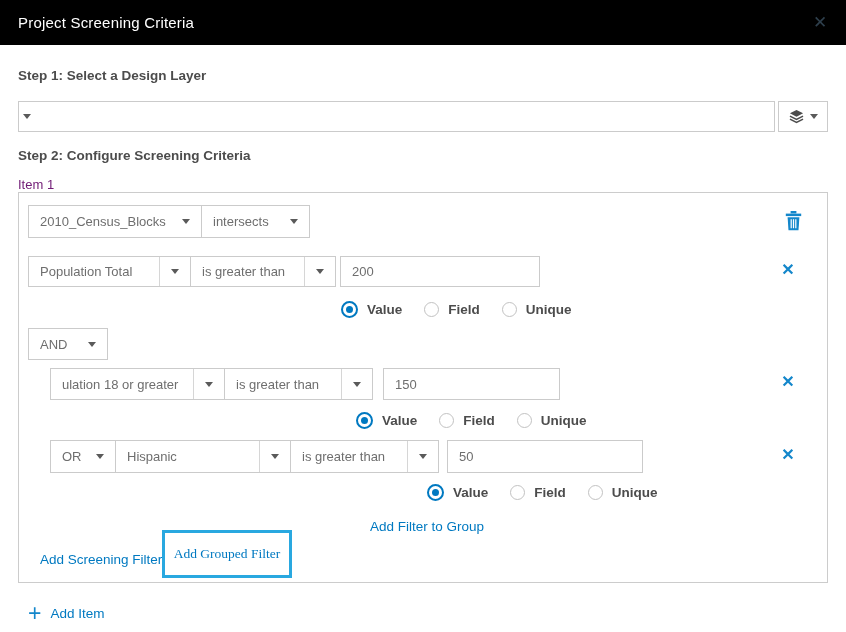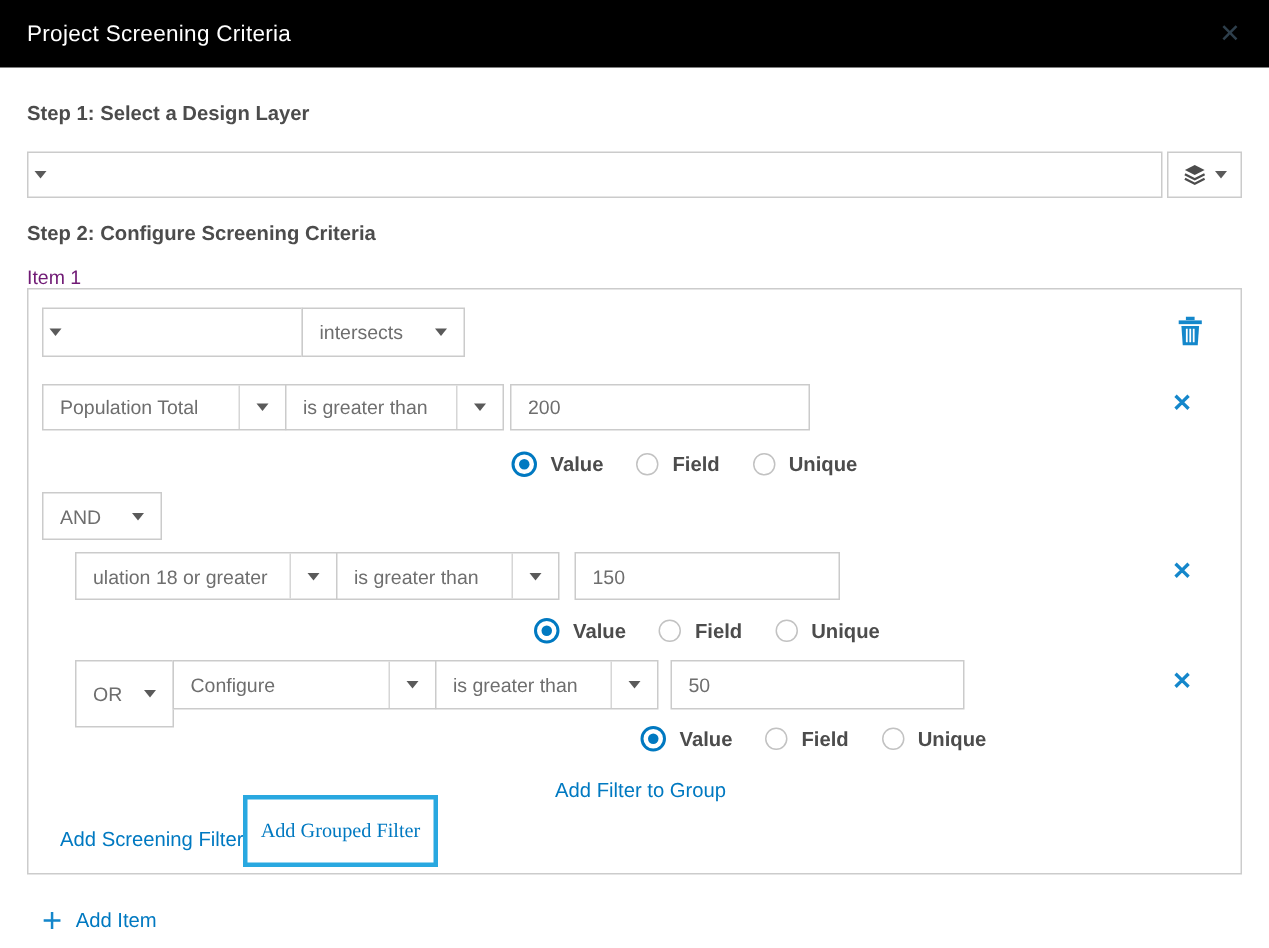--- a/index.html
+++ b/index.html
@@ -119,20 +119,21 @@
     </span>
     <i class="caret"></i>
   </div>
 
   <div class="abs step-label" style="left:18px; top:148px;">Step 2: Configure Screening Criteria</div>
   <div class="abs item-label" style="left:18px; top:177px;">Item 1</div>
 
   <div class="crit-box"></div>
 
   <div class="sel" style="left:28px; top:205px; width:174px; height:33px;">
+    <span class="txt">2010_Census_Blocks</span>
     <i class="caret caret-plain"></i>
   </div>
   <div class="sel" style="left:201px; top:205px; width:109px; height:33px;">
     <span class="txt">intersects</span>
     <i class="caret caret-plain"></i>
   </div>
 
   <span class="icon-btn" style="left:785px; top:211px;">
     <svg width="17" height="20" viewBox="0 0 17 20">
       <rect x="5.6" y="0" width="5.8" height="2.4" fill="#1487cb"></rect>
@@ -194,26 +195,26 @@
 
   <div class="radio-row" style="left:356px; top:412px;">
     <span class="radio selected"></span>
     <span class="radio-label">Value</span>
     <span class="radio"></span>
     <span class="radio-label">Field</span>
     <span class="radio"></span>
     <span class="radio-label">Unique</span>
   </div>
 
-  <div class="sel" style="left:50px; top:440px; width:66px; height:45px;">
+  <div class="sel" style="left:50px; top:440px; width:66px; height:33px;">
     <span class="txt">OR</span>
     <i class="caret caret-plain"></i>
   </div>
   <div class="sel" style="left:115px; top:440px; width:176px; height:33px;">
-    <span class="txt">Configure</span>
+    <span class="txt">Hispanic</span>
     <span class="divider"></span>
     <span class="caret-zone">
         <i class="caret"></i>
       </span>
   </div>
   <div class="sel" style="left:290px; top:440px; width:149px; height:33px;">
     <span class="txt">is greater than</span>
     <span class="divider"></span>
     <span class="caret-zone">
         <i class="caret"></i>

